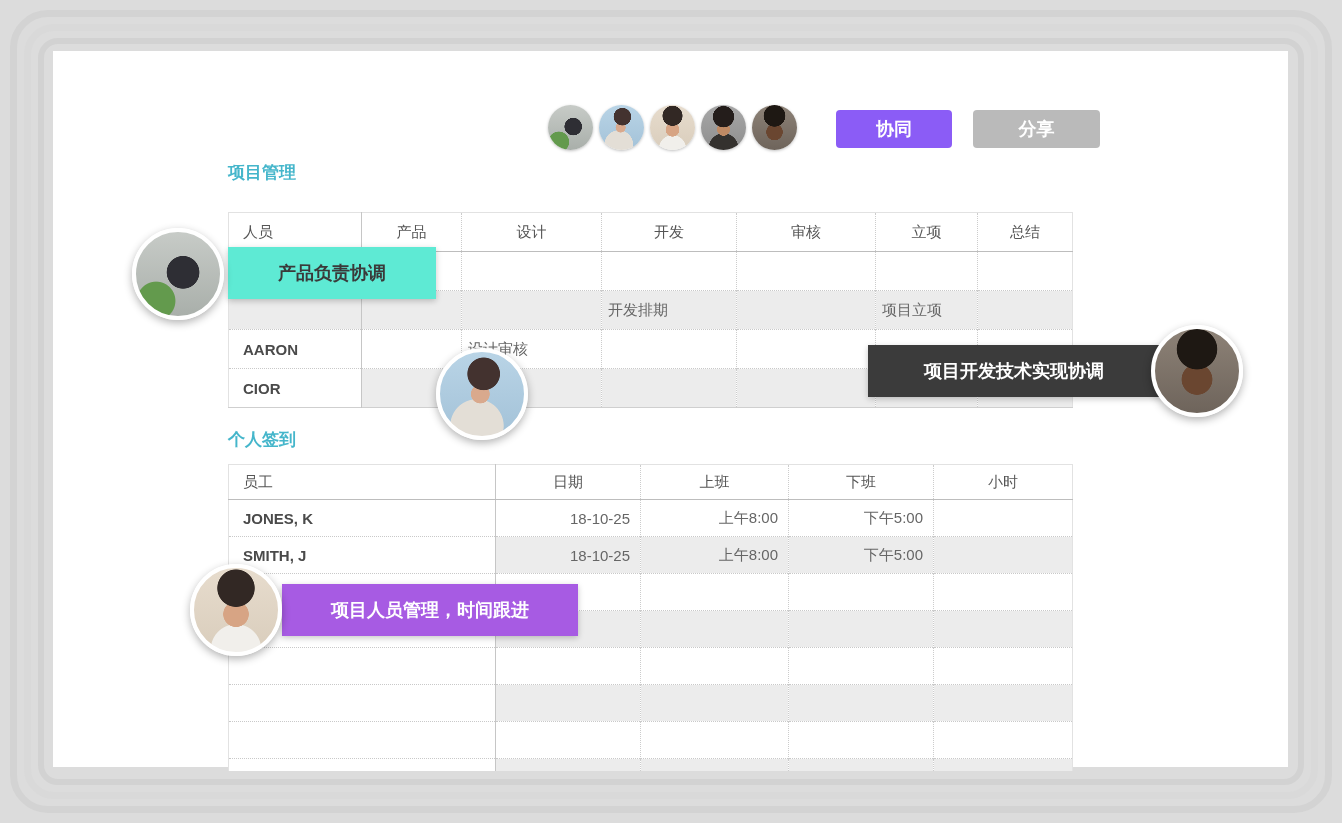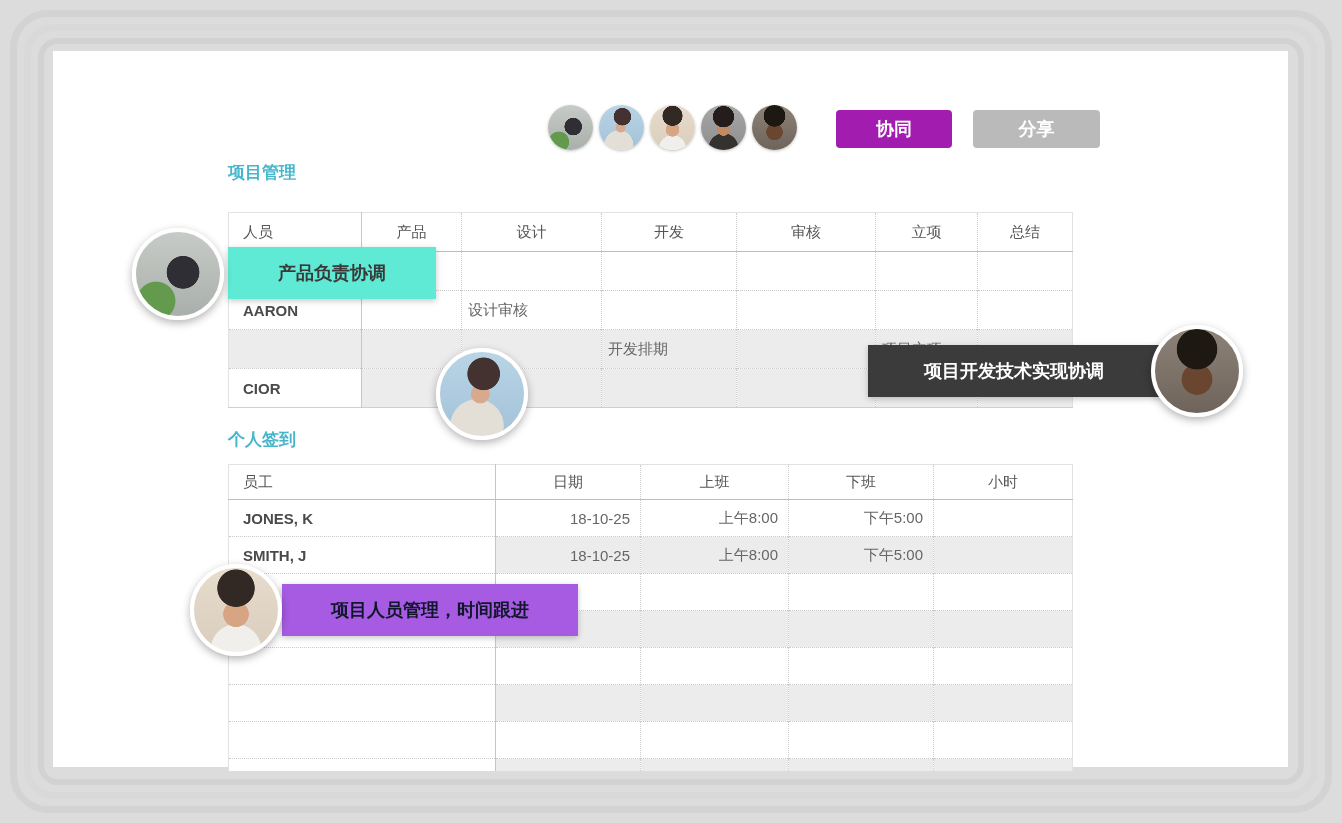--- a/index.html
+++ b/index.html
@@ -38,21 +38,21 @@
       linear-gradient(#a7a7a7,#8e8e8e);}
   .p5{background:
       radial-gradient(circle at 50% 24%, #1e1813 0 26%, rgba(0,0,0,0) 27%),
       radial-gradient(circle at 50% 60%, #6a4630 0 23%, rgba(0,0,0,0) 24%),
       linear-gradient(#8d8277,#6e645b);}
 
   
   .btn{position:absolute;height:38px;border:none;border-radius:4px;color:#fff;font-size:18px;
        font-weight:bold;display:flex;align-items:center;justify-content:center;cursor:pointer;
        font-family:inherit;z-index:4;}
-  .btn-collab{left:836px;top:110px;width:116px;background:#a21caf;}
+  .btn-collab{left:836px;top:110px;width:116px;background:#8b5cf6;}
   .btn-share{left:973px;top:110px;width:127px;background:#BABABA;}
 
   
   .sec-title{position:absolute;font-size:17px;font-weight:bold;color:#45B6CB;z-index:2;}
   .title1{left:228px;top:161px;}
   .title2{left:228px;top:428px;}
 
   
   table{border-collapse:collapse;table-layout:fixed;background:#fff;font-size:15px;color:#666;}
   td,th{overflow:hidden;white-space:nowrap;}
@@ -75,21 +75,21 @@
   .cl{text-align:left;padding-left:6px;}
   .nm{text-align:left;padding-left:14px;font-weight:bold;color:#4a4a4a;}
   .g{background:#ececec;}
 
   
   .callout{position:absolute;height:52px;display:flex;align-items:center;justify-content:center;
            font-size:18px;font-weight:bold;box-shadow:0 2px 6px rgba(0,0,0,.22);z-index:5;}
   .co-product{left:228px;top:247px;width:208px;background:#5eead4;color:#3A3A3A;}
   .co-design{left:522px;top:370px;width:228px;background:#3D9FE0;color:#fff;}
   .co-dev{left:868px;top:345px;width:292px;background:#3B3B3B;color:#fff;}
-  .co-staff{left:282px;top:584px;width:296px;background:#A75BE3;color:#0f172a;}
+  .co-staff{left:282px;top:584px;width:296px;background:#A75BE3;color:#ffffff;}
   .bigav{position:absolute;width:92px;height:92px;border-radius:50%;box-sizing:border-box;
          border:4px solid #fff;box-shadow:0 3px 8px rgba(0,0,0,.3);z-index:6;}
   .ba-product{left:132px;top:228px;}
   .ba-design{left:436px;top:348px;}
   .ba-dev{left:1151px;top:325px;}
   .ba-staff{left:190px;top:564px;}
 </style>
 </head>
 <body>
 
@@ -136,36 +136,36 @@
       <tr>
         <td class="al"></td>
         <td class="sl"></td>
         <td></td>
         <td></td>
         <td></td>
         <td></td>
         <td></td>
       </tr>
       <tr>
+        <td class="al g"></td>
+        <td class="sl g"></td>
+        <td class="g"></td>
+        <td class="cl g">开发排期</td>
+        <td class="g"></td>
+        <td class="cl g">项目立项</td>
+        <td class="g"></td>
+      </tr>
+      <tr>
         <td class="nm">AARON</td>
         <td class="sl"></td>
         <td class="cl">设计审核</td>
         <td></td>
         <td></td>
         <td></td>
         <td></td>
-      </tr>
-      <tr>
-        <td class="al g"></td>
-        <td class="sl g"></td>
-        <td class="g"></td>
-        <td class="cl g">开发排期</td>
-        <td class="g"></td>
-        <td class="cl g">项目立项</td>
-        <td class="g"></td>
       </tr>
       <tr>
         <td class="nm">CIOR</td>
         <td class="sl g"></td>
         <td class="g"></td>
         <td class="g"></td>
         <td class="g"></td>
         <td class="g"></td>
         <td class="g"></td>
       </tr>

